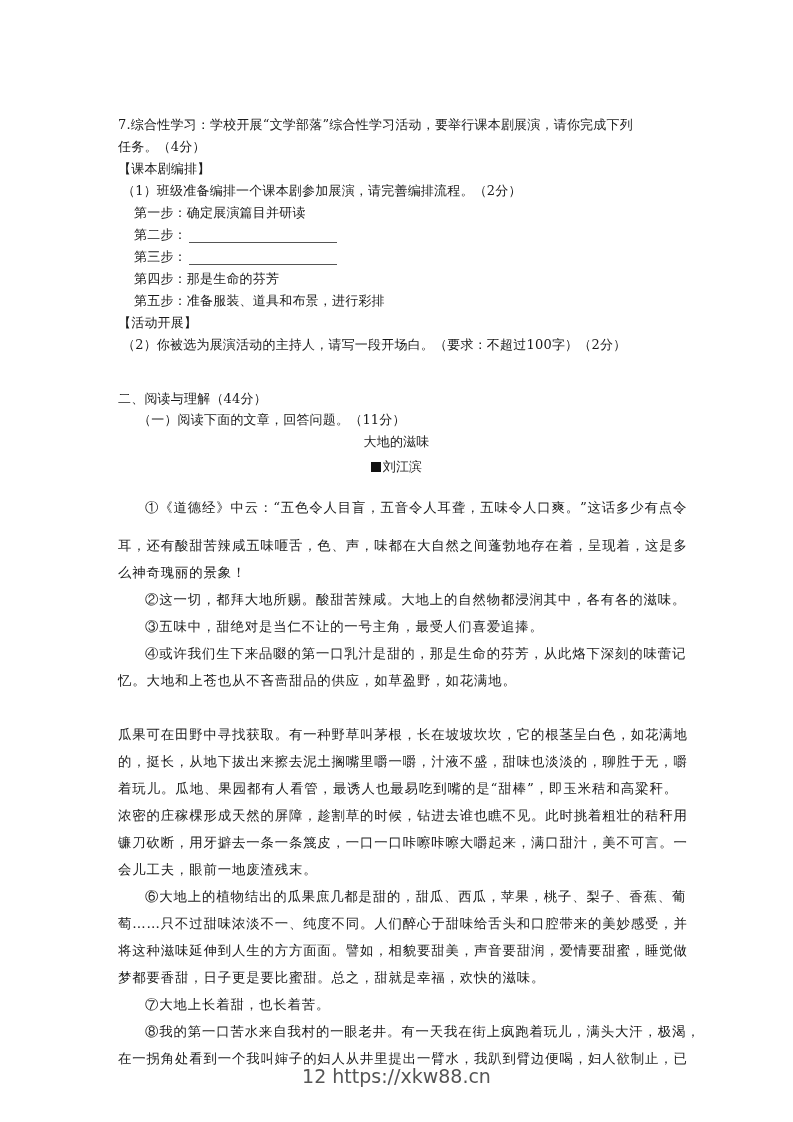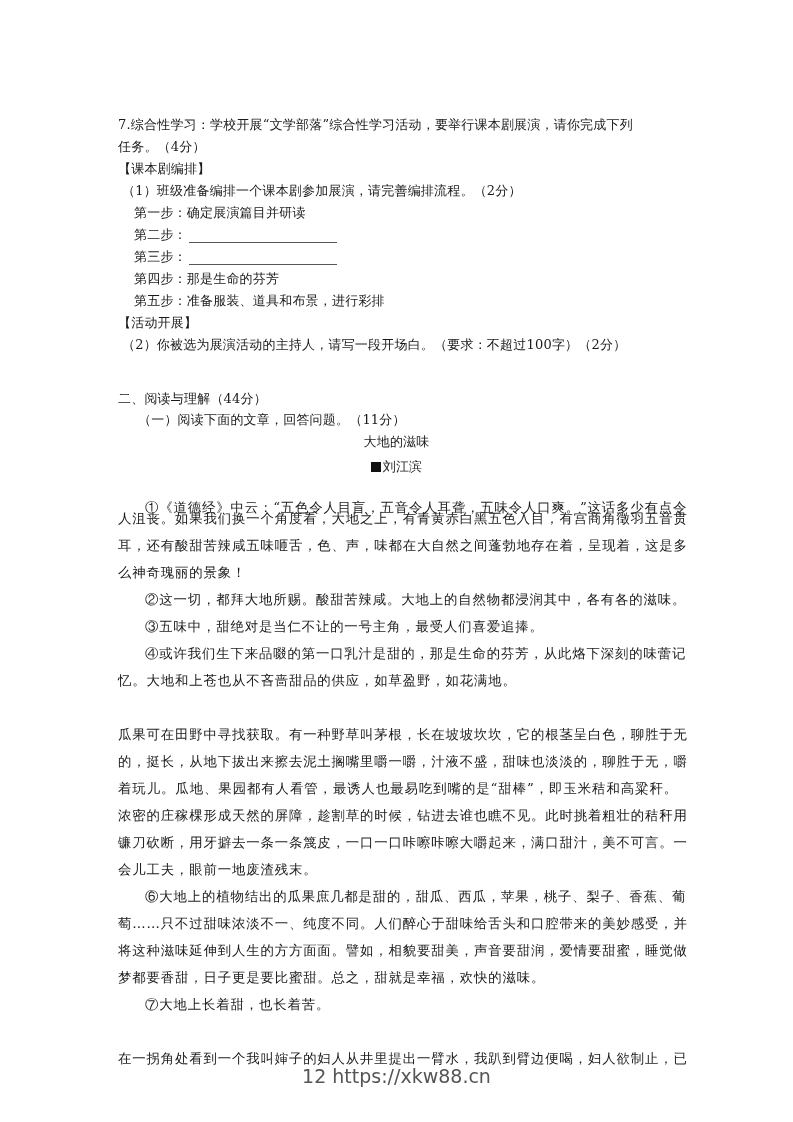--- a/index.html
+++ b/index.html
@@ -48,37 +48,37 @@
   <div class="line sub" style="top:337px;">（2）你被选为展演活动的主持人，请写一段开场白。（要求：不超过100字）（2分）</div>
 
   <div class="line" style="top:391px;">二、阅读与理解（44分）</div>
   <div class="line sub" style="top:412px;margin-left:16px;">（一）阅读下面的文章，回答问题。（11分）</div>
   <div class="line center" style="top:434px;">大地的滋味</div>
   <div class="line center" style="top:459px;">
     <span class="square"></span><span>刘江滨</span>
   </div>
 
   <div class="body-line indent justify" style="top:484px;margin-top:16px;">①《道德经》中云：“五色令人目盲，五音令人耳聋，五味令人口爽。”这话多少有点令</div>
-  <div class="body-line justify" style="top:511px;">人沮丧。如果我们换一个角度看，大地之上，有青黄赤白黑五色入目，有宫商角徵羽五音贯</div>
   <div class="body-line justify" style="top:538px;">耳，还有酸甜苦辣咸五味咂舌，色、声，味都在大自然之间蓬勃地存在着，呈现着，这是多</div>
   <div class="body-line" style="top:565px;">么神奇瑰丽的景象！</div>
   <div class="body-line indent justify" style="top:592px;">②这一切，都拜大地所赐。酸甜苦辣咸。大地上的自然物都浸润其中，各有各的滋味。</div>
   <div class="body-line indent" style="top:619px;">③五味中，甜绝对是当仁不让的一号主角，最受人们喜爱追捧。</div>
   <div class="body-line indent justify" style="top:646px;">④或许我们生下来品啜的第一口乳汁是甜的，那是生命的芬芳，从此烙下深刻的味蕾记</div>
   <div class="body-line" style="top:673px;">忆。大地和上苍也从不吝啬甜品的供应，如草盈野，如花满地。</div>
-  <div class="body-line justify" style="top:727px;">瓜果可在田野中寻找获取。有一种野草叫茅根，长在坡坡坎坎，它的根茎呈白色，聊胜于无</div>
+  <div class="body-line justify" style="top:727px;">瓜果可在田野中寻找获取。有一种野草叫茅根，长在坡坡坎坎，它的根茎呈白色，如花满地</div>
   <div class="body-line justify" style="top:754px;">的，挺长，从地下拔出来擦去泥土搁嘴里嚼一嚼，汁液不盛，甜味也淡淡的，聊胜于无，嚼</div>
   <div class="body-line justify" style="top:781px;">着玩儿。瓜地、果园都有人看管，最诱人也最易吃到嘴的是“甜棒”，即玉米秸和高粱秆。</div>
   <div class="body-line justify" style="top:808px;">浓密的庄稼棵形成天然的屏障，趁割草的时候，钻进去谁也瞧不见。此时挑着粗壮的秸秆用</div>
   <div class="body-line justify" style="top:835px;">镰刀砍断，用牙擗去一条一条篾皮，一口一口咔嚓咔嚓大嚼起来，满口甜汁，美不可言。一</div>
   <div class="body-line" style="top:862px;">会儿工夫，眼前一地废渣残末。</div>
   <div class="body-line indent justify" style="top:889px;">⑥大地上的植物结出的瓜果庶几都是甜的，甜瓜、西瓜，苹果，桃子、梨子、香蕉、葡</div>
   <div class="body-line justify" style="top:916px;">萄……只不过甜味浓淡不一、纯度不同。人们醉心于甜味给舌头和口腔带来的美妙感受，并</div>
   <div class="body-line justify" style="top:943px;">将这种滋味延伸到人生的方方面面。譬如，相貌要甜美，声音要甜润，爱情要甜蜜，睡觉做</div>
   <div class="body-line" style="top:970px;">梦都要香甜，日子更是要比蜜甜。总之，甜就是幸福，欢快的滋味。</div>
   <div class="body-line indent" style="top:997px;">⑦大地上长着甜，也长着苦。</div>
+  <div class="body-line indent justify" style="top:1024px;">⑧我的第一口苦水来自我村的一眼老井。有一天我在街上疯跑着玩儿，满头大汗，极渴，</div>
   <div class="body-line justify" style="top:1051px;">在一拐角处看到一个我叫婶子的妇人从井里提出一臂水，我趴到臂边便喝，妇人欲制止，已</div>
 
   <div class="footer">
     <span>12</span>
     <span>https://xkw88.cn</span>
   </div>
 </div>
 
 </body></html>

